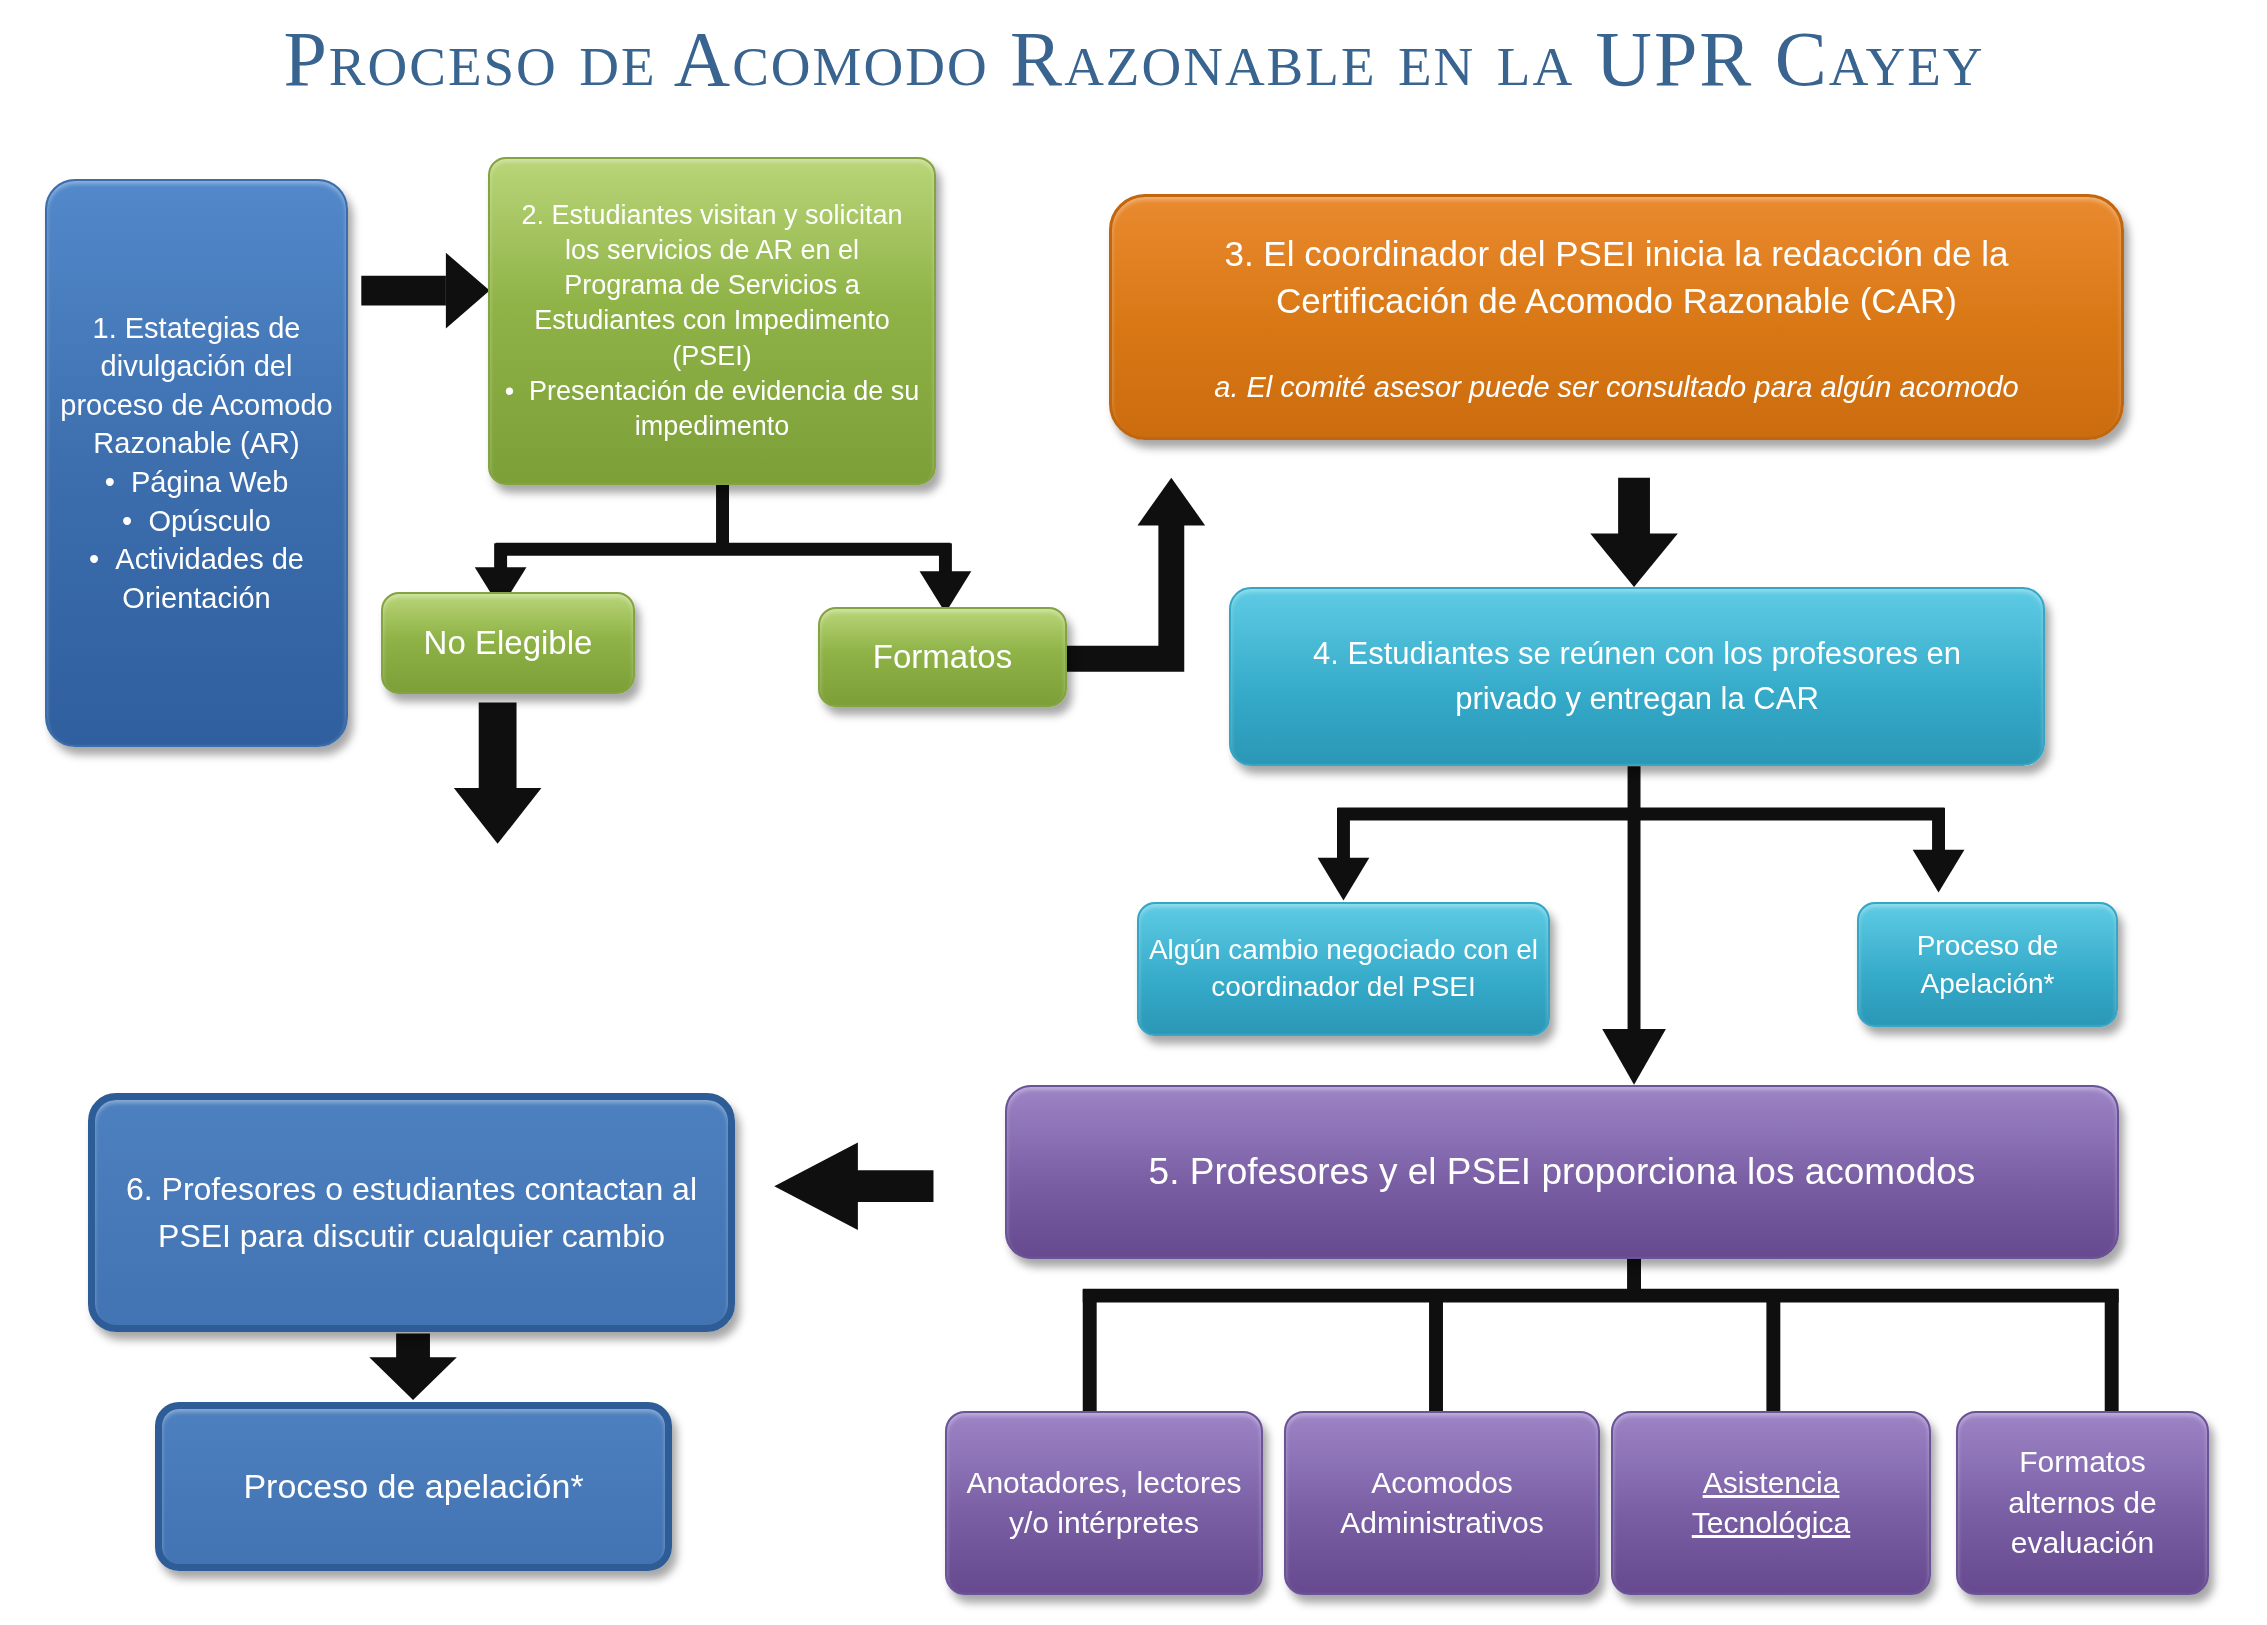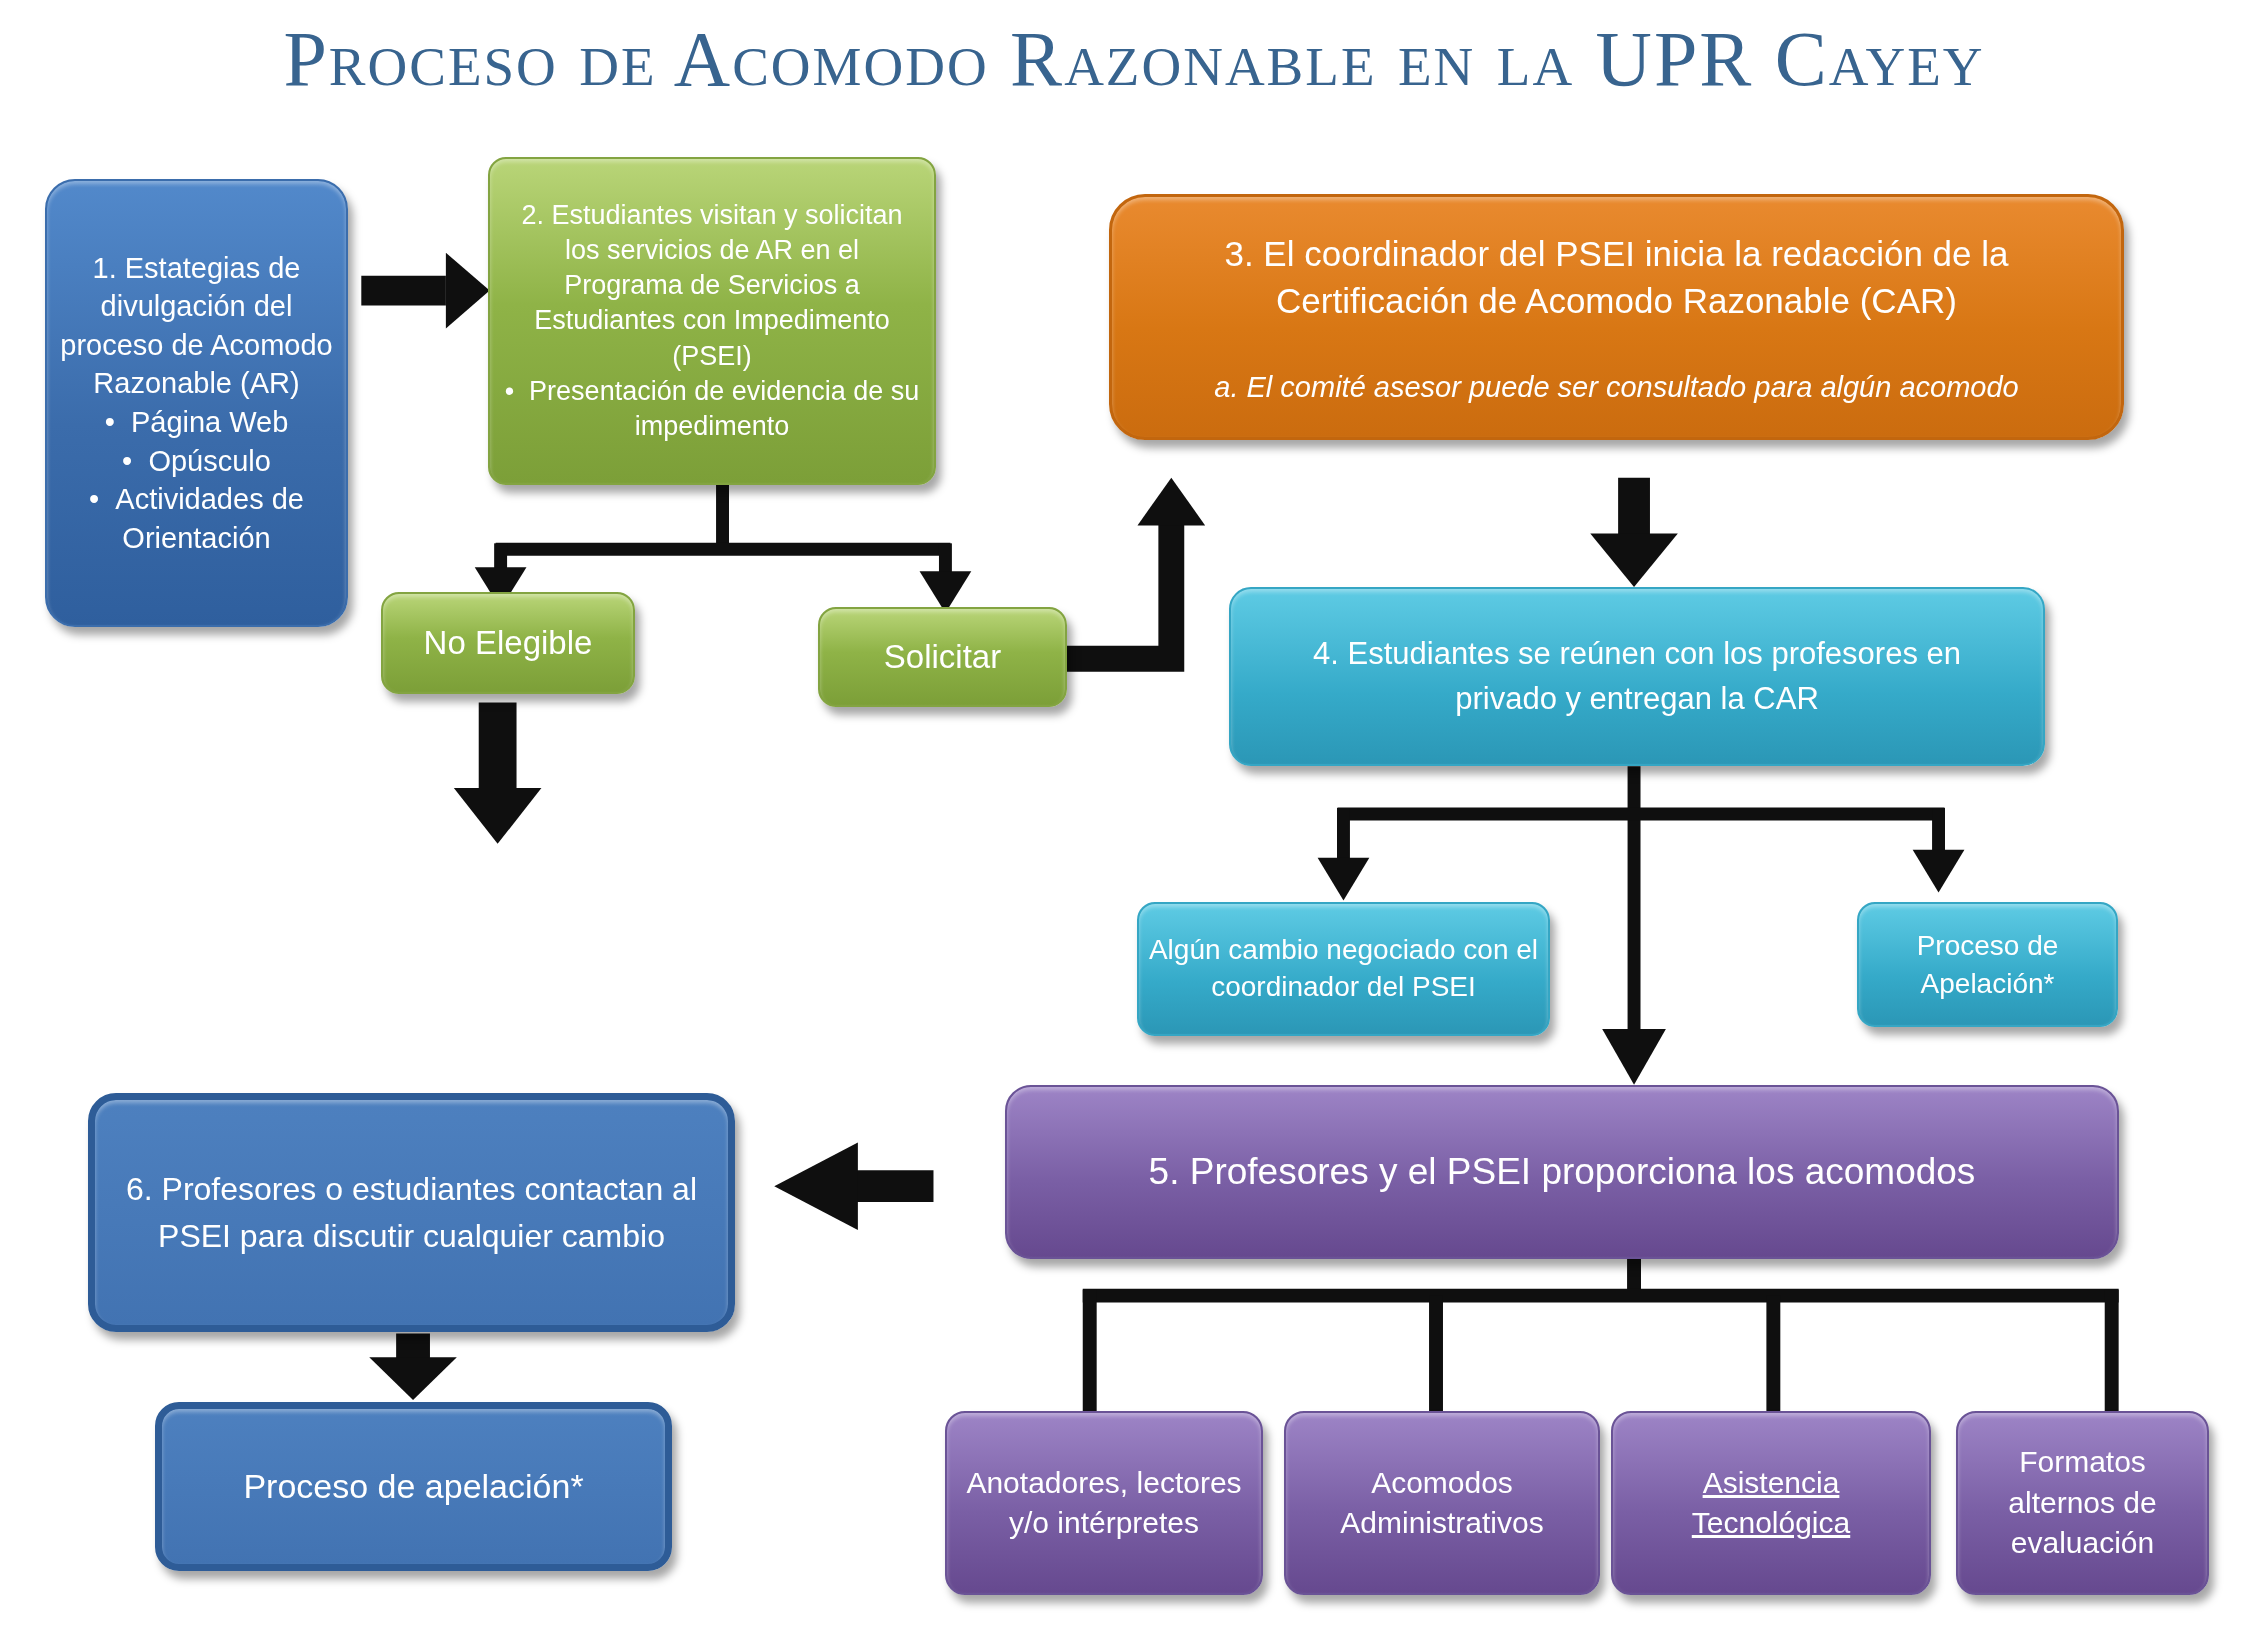--- a/index.html
+++ b/index.html
@@ -41,21 +41,21 @@
   .teal{background:linear-gradient(180deg,#5ecbe4 0%,#35aac9 60%,#2b97b6 100%);border:2px solid #35a6c4;border-radius:22px;}
   .purple{background:linear-gradient(180deg,#9d84c6 0%,#7a5fa5 55%,#66498f 100%);border:2px solid #6a5396;border-radius:26px;}
 
   .box ul{list-style:none;margin:0;padding:0;}
   .box li::before{content:"\2022\00a0\00a0";}
   .bullets-left{align-items:flex-start;text-align:left;}
   .bullets-left ul{padding-left:28px;}
   .note-italic{font-style:italic;}
 
   
-  #box1{left:45px;top:179px;width:303px;height:448px;font-size:29px;line-height:1.33;padding:6px 10px;}
+  #box1{left:45px;top:179px;width:303px;height:568px;font-size:29px;line-height:1.33;padding:6px 10px;}
   #box2{left:488px;top:157px;width:448px;height:328px;font-size:27px;line-height:1.3;padding:6px 12px;}
   #box3{left:1109px;top:194px;width:1015px;height:246px;padding:10px 12px;justify-content:space-around;}
   #box3 .h{font-size:35px;line-height:1.35;}
   #box3 .n{font-size:29px;margin-top:2px;}
   #no-elegible{left:381px;top:592px;width:254px;height:102px;font-size:33px;border-radius:18px;}
   #elegible{left:818px;top:607px;width:249px;height:100px;font-size:33px;border-radius:18px;}
   #box4{left:1229px;top:587px;width:816px;height:179px;font-size:31px;line-height:1.45;padding:0 36px;}
   #outcomes{left:174px;top:841px;width:647px;height:159px;font-size:31px;line-height:1.42;border-radius:26px;}
   #algun-cambio{left:1137px;top:902px;width:413px;height:134px;font-size:28px;line-height:1.32;border-radius:18px;}
   #proceso-apel-teal{left:1857px;top:902px;width:261px;height:125px;font-size:28px;line-height:1.35;border-radius:18px;}
@@ -157,21 +157,21 @@
   <div class="box orange" id="box3">
     <div class="h">3. El coordinador  del PSEI inicia la redacción de la Certificación de Acomodo Razonable (CAR)</div>
     <div class="n note-italic">a. El comité asesor puede ser consultado para algún acomodo</div>
   </div>
 
   <div class="box green" id="no-elegible">
     <div>No Elegible</div>
   </div>
 
   <div class="box green" id="elegible">
-    <div>Solicitar</div>
+    <div>Formatos</div>
   </div>
 
   <div class="box teal" id="box4">
     <div>4. Estudiantes se reúnen con los profesores en privado y entregan  la CAR</div>
   </div>
 
 
   <div class="box teal" id="algun-cambio">
     <div>Algún cambio negociado con el coordinador del PSEI</div>
   </div>

